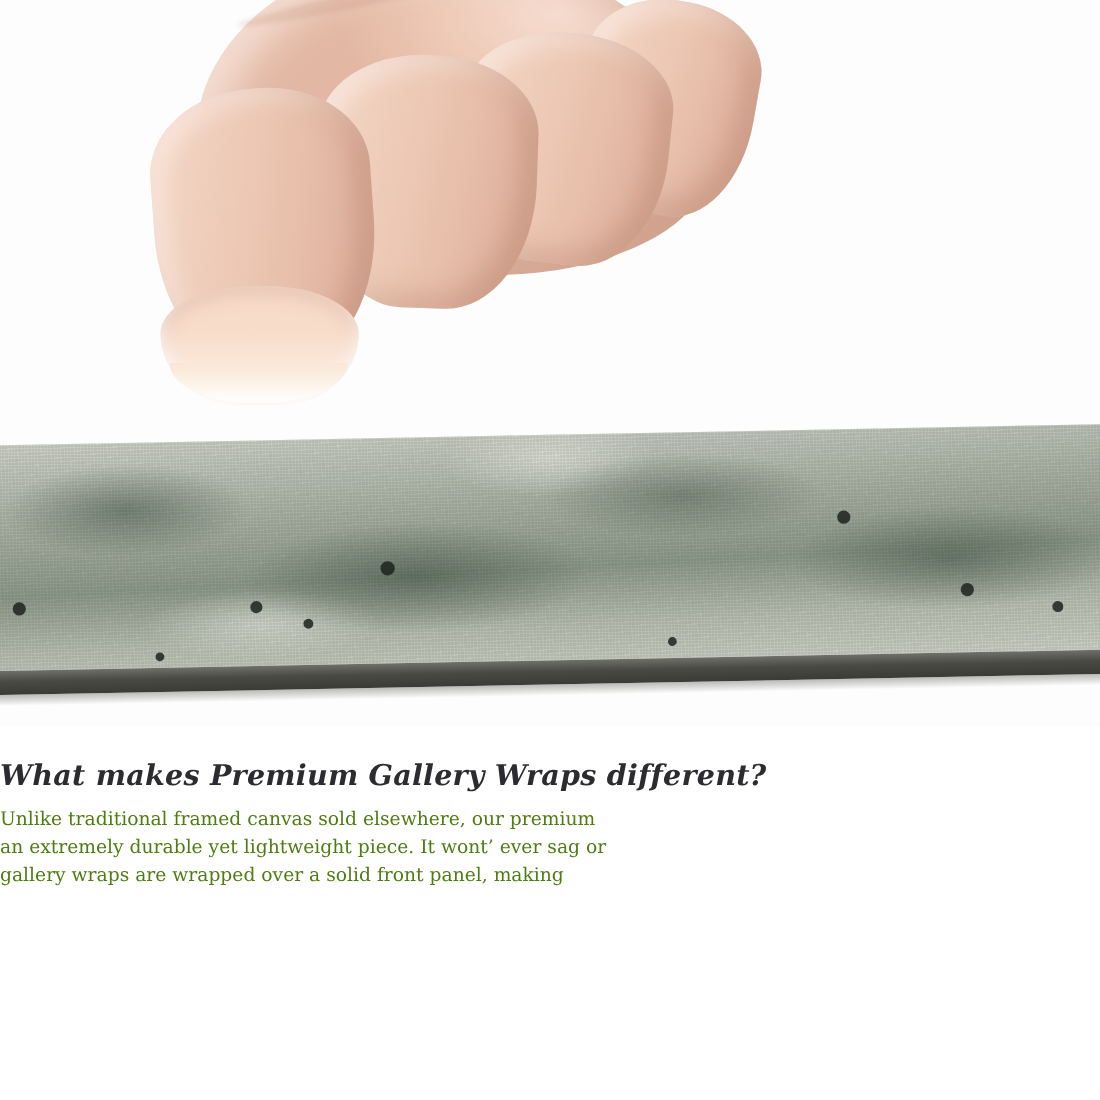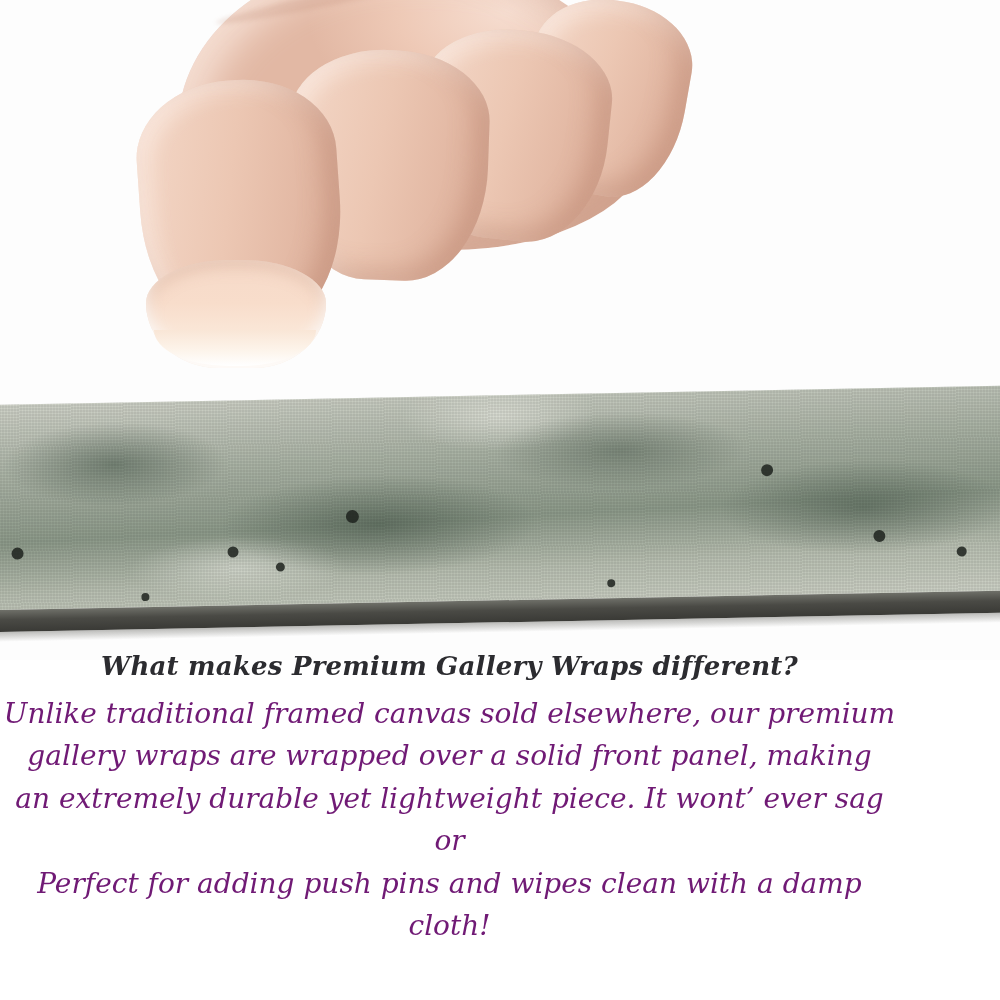--- a/index.html
+++ b/index.html
@@ -152,40 +152,39 @@
     top: 227px;
     width: 1012px;
     height: 10px;
     background: linear-gradient(180deg, rgba(120,120,115,0.5) 0%, rgba(255,255,255,0) 100%);
   }
 
   
   .caption {
     position: absolute;
     left: 0;
-    top: 650px;
+    top: 690px;
     width: 899px;
-    text-align: center;
+    text-align: left;
     color: #2c2c30;
     font-family: "DejaVu Serif", serif;
   }
   .caption-heading {
     font-size: 26px;
     font-style: italic;
     font-weight: 700;
     letter-spacing: .2px;
     margin: 0 0 10px 0;
     line-height: 1.25;
   }
   .caption-body p {
     margin: 0;
-    font-size: 28px;
-    font-style: italic;
+    font-size: 17px;
     line-height: 1.52;
-    color: #701a75;
+    color: #4d7c0f;
   }
 </style>
 </head>
 <body>
 
 <div class="canvas-shot">
 
   <div class="photo-area">
 
     <div class="hand">
@@ -219,19 +218,18 @@
       <div class="wrap-side"></div>
       <div class="wrap-shadow"></div>
     </div>
 
   </div>
 
   <div class="caption">
     <div class="caption-heading">What makes Premium Gallery Wraps different?</div>
     <div class="caption-body">
       <p>Unlike traditional framed canvas sold elsewhere, our premium</p>
+      <p>an extremely durable yet lightweight piece. It wont’ ever sag or</p>
       <p>gallery wraps are wrapped over a solid front panel, making</p>
-      <p>an extremely durable yet lightweight piece. It wont’ ever sag or</p>
-      <p>Perfect for adding push pins and wipes clean with a damp cloth!</p>
     </div>
   </div>
 
 </div>
 
 </body></html>

